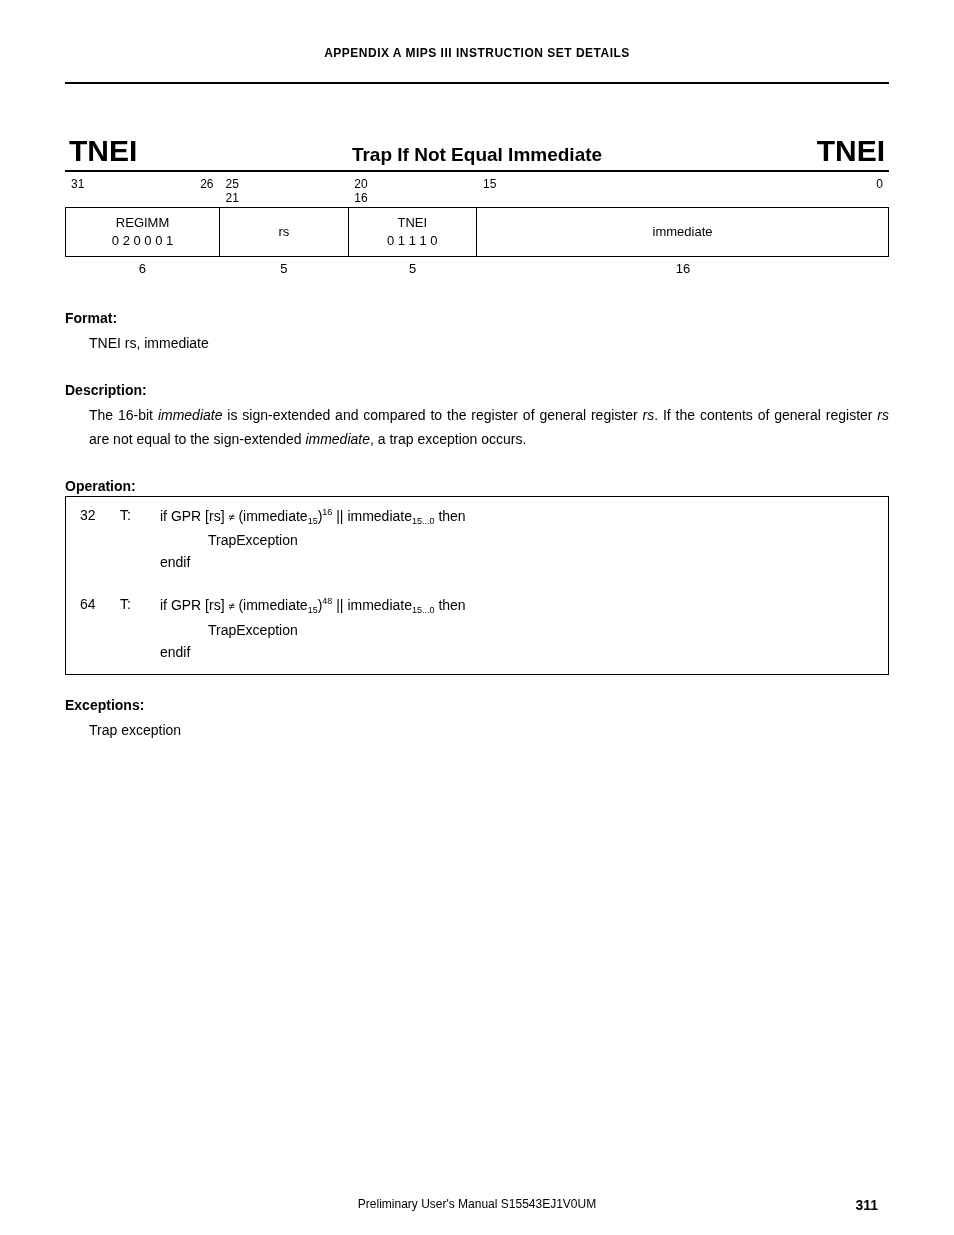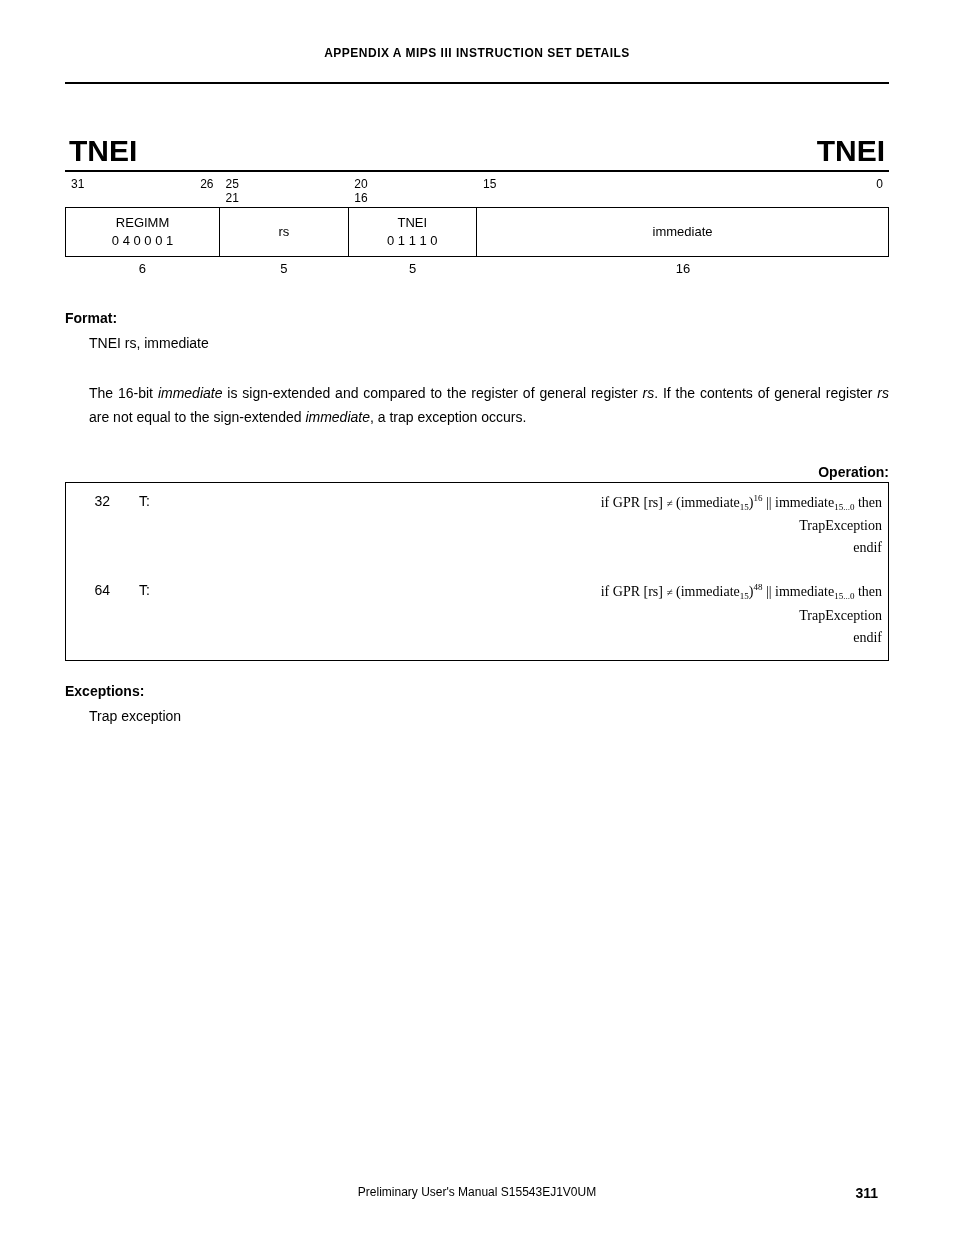--- a/index.html
+++ b/index.html
@@ -98,38 +98,38 @@
   }
   .italic { font-style: italic; }
   .op-section .section-heading {
     border-bottom: 1px solid #000;
     padding-bottom: 2px;
     margin-bottom: 0;
   }
   .op-box {
     border: 1px solid #000;
     border-top: none;
-    padding: 10px 6px 14px 4px;
+    padding: 10px 6px 14px 14px;
     font-size: 14px;
   }
   .op-line {
     display: flex;
     margin-bottom: 6px;
   }
   .op-col1 { width: 40px; }
   .op-col2 { width: 40px; }
-  .op-col3 { flex: 1; font-family: Liberation Serif, serif; }
+  .op-col3 { flex: 1; }
   .indent { margin-left: 48px; }
   sub { font-size: 9px; vertical-align: sub; }
   sup { font-size: 9px; vertical-align: super; }
   .neq { font-size: 11px; }
   .exceptions-block { margin-top: 22px; }
   .footer {
     position: absolute;
-    bottom: 36px;
+    bottom: 24px;
     left: 0;
     right: 0;
     text-align: center;
     font-size: 12px;
   }
   .footer .pnum {
     position: absolute;
     right: 76px;
     font-weight: bold;
     font-size: 14px;
@@ -141,20 +141,21 @@
 </head>
 <body>
 
 <div class="page">
 
   <div class="header">APPENDIX A   MIPS III INSTRUCTION SET DETAILS</div>
   <hr class="header-rule">
 
   <div class="title-row">
     <span class="title-left">TNEI</span>
+    <span class="title-center">Trap If Not Equal Immediate</span>
     <span class="title-right">TNEI</span>
   </div>
   <hr class="title-rule">
 
   <div class="bitrow">
     <div class="bitcell w6">
       <span>31</span>
       <span>26</span>
     </div>
     <div class="bitcell w5">
@@ -167,21 +168,21 @@
     </div>
     <div class="bitcell w16">
       <span>15</span>
       <span>0</span>
     </div>
   </div>
 
   <div class="encrow">
     <div class="enccell w6">
       <div>REGIMM</div>
-      <div>0 4 0 0 0 1</div>
+      <div>0 2 0 0 0 1</div>
     </div>
     <div class="enccell w5" style="display:flex;align-items:center;justify-content:center;">
       <span>rs</span>
     </div>
     <div class="enccell w5">
       <div>TNEI</div>
       <div>0 1 1 1 0</div>
     </div>
     <div class="enccell w16" style="display:flex;align-items:center;justify-content:center;">
       <span>immediate</span>
@@ -194,26 +195,27 @@
     <div class="widthcell w5">5</div>
     <div class="widthcell w16">16</div>
   </div>
 
   <div>
     <div class="section-heading">Format:</div>
     <div class="body-text">TNEI rs, immediate</div>
   </div>
 
   <div style="margin-top:26px;">
+    <div class="section-heading">Description:</div>
     <div class="body-text">
       <span>The 16-bit </span><span class="italic">immediate</span><span> is sign-extended and compared to the register of general register </span><span class="italic">rs</span><span>.  If the contents of general register </span><span class="italic">rs</span><span> are not equal to the sign-extended </span><span class="italic">immediate</span><span>, a trap exception occurs.</span>
     </div>
   </div>
 
-  <div class="op-section" style="margin-top:34px;text-align:right;">
+  <div class="op-section" style="margin-top:26px;">
     <div class="section-heading">Operation:</div>
     <div class="op-box">
 
       <div class="op-line">
         <div class="op-col1">32</div>
         <div class="op-col2">T:</div>
         <div class="op-col3">
           <span>if GPR [rs] </span><span class="neq">≠</span><span> (immediate</span><sub>15</sub><span>)</span><sup>16</sup><span> || immediate</span><sub>15...0</sub><span> then</span>
         </div>
       </div>

